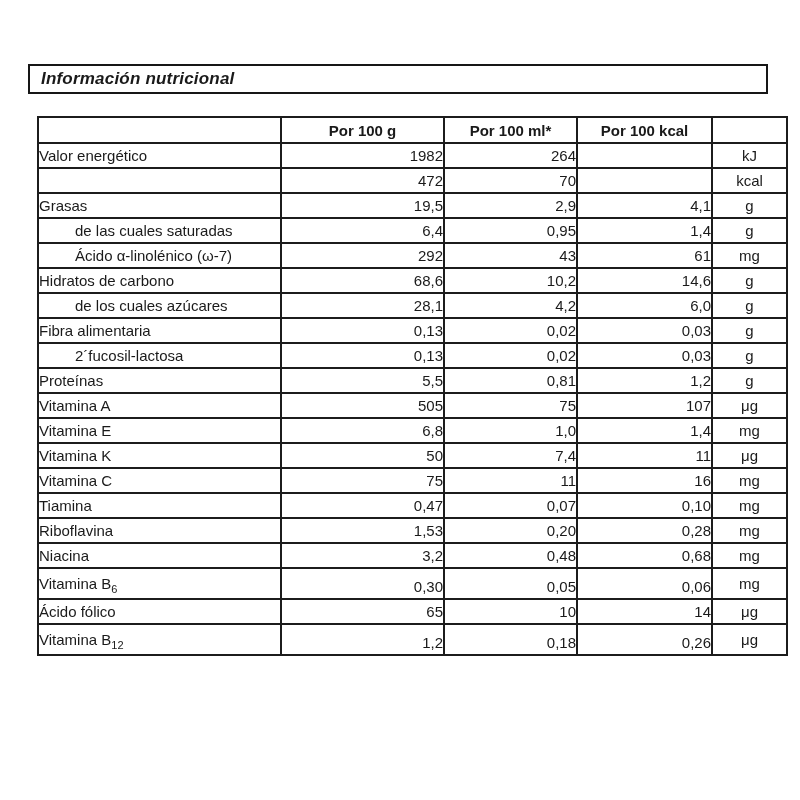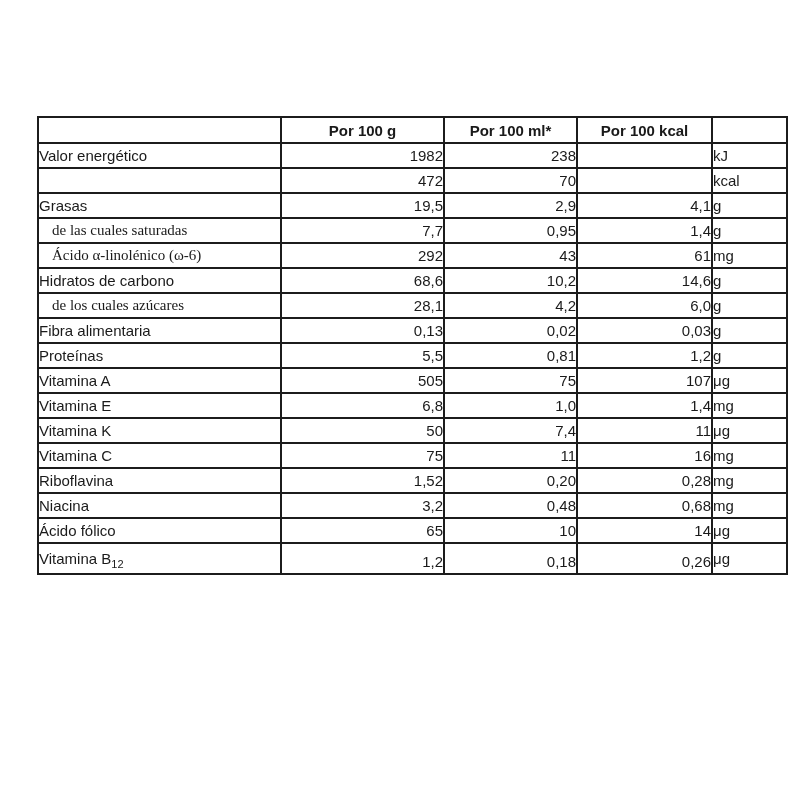--- a/index.html
+++ b/index.html
@@ -23,32 +23,35 @@
   }
   table.nut th,table.nut td{
     border:2px solid #1c1c1c;font-size:15px;padding:0;
     white-space:nowrap;overflow:hidden;vertical-align:middle;
   }
   table.nut thead tr{height:26px;}
   table.nut thead th{font-weight:bold;text-align:center;font-size:15px;}
   table.nut tbody tr{height:25px;}
   table.nut tbody tr.tall{height:31px;}
   .c-label{text-align:left;padding-left:8px;}
-  .c-label.indent{padding-left:13px;font-family:Liberation Serif, serif;}
+  .c-label.indent{padding-left:36px;}
   .c-val{text-align:right;padding-right:7px;}
-  .c-unit{}
+  .c-unit{text-align:center;}
   tr.tall .c-val{vertical-align:bottom;padding-bottom:3px;}
   tr.tall .c-unit{vertical-align:middle;}
   sub{font-size:11px;line-height:0;}
 </style>
 </head>
 <body>
 
 <div class="page">
 
+  <div class="title-box">
+    <span class="title-text">Información nutricional</span>
+  </div>
 
   <table class="nut">
     <colgroup>
       <col style="width:243px">
       <col style="width:163px">
       <col style="width:133px">
       <col style="width:135px">
       <col style="width:75px">
     </colgroup>
     <thead>
@@ -57,47 +60,47 @@
         <th>Por 100 g</th>
         <th>Por 100 ml*</th>
         <th>Por 100 kcal</th>
         <th></th>
       </tr>
     </thead>
     <tbody>
         <tr>
           <td class="c-label">Valor energético</td>
           <td class="c-val">1982</td>
-          <td class="c-val">238</td>
+          <td class="c-val">264</td>
           <td class="c-val"></td>
           <td class="c-unit">kJ</td>
         </tr>
         <tr>
           <td class="c-label"></td>
           <td class="c-val">472</td>
           <td class="c-val">70</td>
           <td class="c-val"></td>
           <td class="c-unit">kcal</td>
         </tr>
         <tr>
           <td class="c-label">Grasas</td>
           <td class="c-val">19,5</td>
           <td class="c-val">2,9</td>
           <td class="c-val">4,1</td>
           <td class="c-unit">g</td>
         </tr>
         <tr>
           <td class="c-label indent">de las cuales saturadas</td>
-          <td class="c-val">7,7</td>
+          <td class="c-val">6,4</td>
           <td class="c-val">0,95</td>
           <td class="c-val">1,4</td>
           <td class="c-unit">g</td>
         </tr>
         <tr>
-          <td class="c-label indent">Ácido α-linolénico (ω-6)</td>
+          <td class="c-label indent">Ácido α-linolénico (ω-7)</td>
           <td class="c-val">292</td>
           <td class="c-val">43</td>
           <td class="c-val">61</td>
           <td class="c-unit">mg</td>
         </tr>
         <tr>
           <td class="c-label">Hidratos de carbono</td>
           <td class="c-val">68,6</td>
           <td class="c-val">10,2</td>
           <td class="c-val">14,6</td>
@@ -111,20 +114,27 @@
           <td class="c-unit">g</td>
         </tr>
         <tr>
           <td class="c-label">Fibra alimentaria</td>
           <td class="c-val">0,13</td>
           <td class="c-val">0,02</td>
           <td class="c-val">0,03</td>
           <td class="c-unit">g</td>
         </tr>
         <tr>
+          <td class="c-label indent">2´fucosil-lactosa</td>
+          <td class="c-val">0,13</td>
+          <td class="c-val">0,02</td>
+          <td class="c-val">0,03</td>
+          <td class="c-unit">g</td>
+        </tr>
+        <tr>
           <td class="c-label">Proteínas</td>
           <td class="c-val">5,5</td>
           <td class="c-val">0,81</td>
           <td class="c-val">1,2</td>
           <td class="c-unit">g</td>
         </tr>
         <tr>
           <td class="c-label">Vitamina A</td>
           <td class="c-val">505</td>
           <td class="c-val">75</td>
@@ -146,31 +156,45 @@
           <td class="c-unit">μg</td>
         </tr>
         <tr>
           <td class="c-label">Vitamina C</td>
           <td class="c-val">75</td>
           <td class="c-val">11</td>
           <td class="c-val">16</td>
           <td class="c-unit">mg</td>
         </tr>
         <tr>
+          <td class="c-label">Tiamina</td>
+          <td class="c-val">0,47</td>
+          <td class="c-val">0,07</td>
+          <td class="c-val">0,10</td>
+          <td class="c-unit">mg</td>
+        </tr>
+        <tr>
           <td class="c-label">Riboflavina</td>
-          <td class="c-val">1,52</td>
+          <td class="c-val">1,53</td>
           <td class="c-val">0,20</td>
           <td class="c-val">0,28</td>
           <td class="c-unit">mg</td>
         </tr>
         <tr>
           <td class="c-label">Niacina</td>
           <td class="c-val">3,2</td>
           <td class="c-val">0,48</td>
           <td class="c-val">0,68</td>
+          <td class="c-unit">mg</td>
+        </tr>
+        <tr class="tall">
+          <td class="c-label">Vitamina B<sub>6</sub></td>
+          <td class="c-val">0,30</td>
+          <td class="c-val">0,05</td>
+          <td class="c-val">0,06</td>
           <td class="c-unit">mg</td>
         </tr>
         <tr>
           <td class="c-label">Ácido fólico</td>
           <td class="c-val">65</td>
           <td class="c-val">10</td>
           <td class="c-val">14</td>
           <td class="c-unit">μg</td>
         </tr>
         <tr class="tall">

